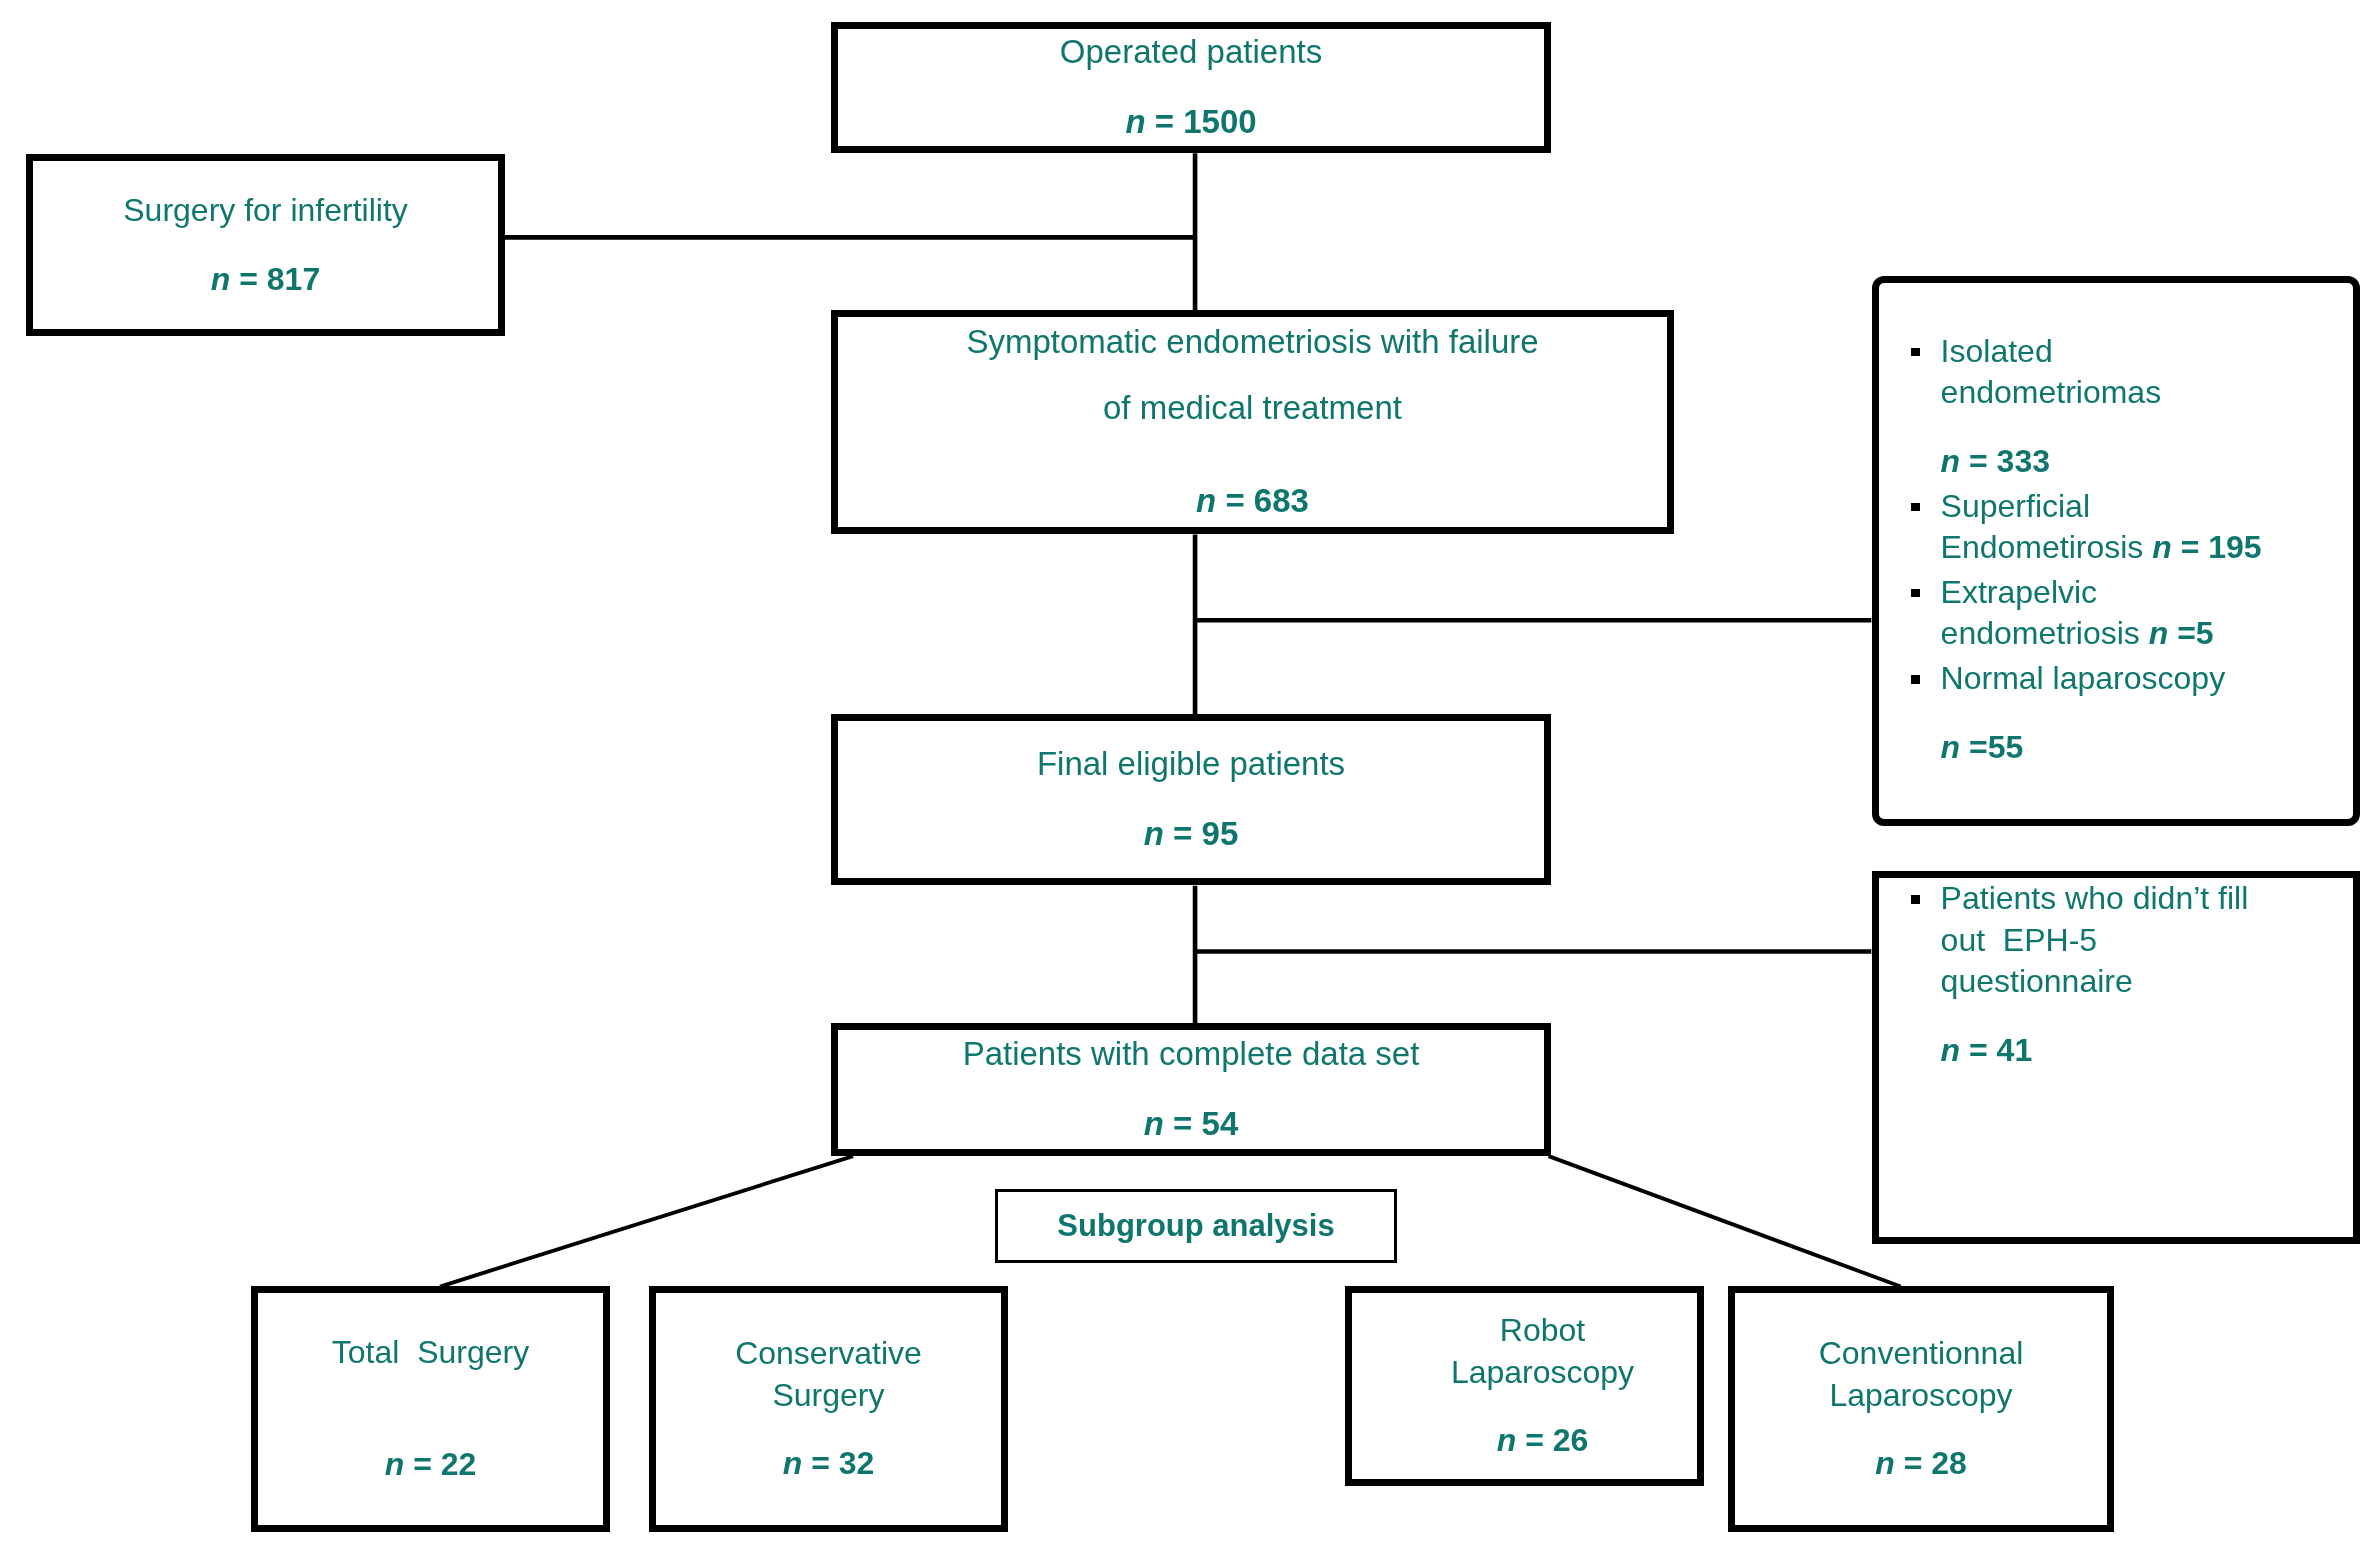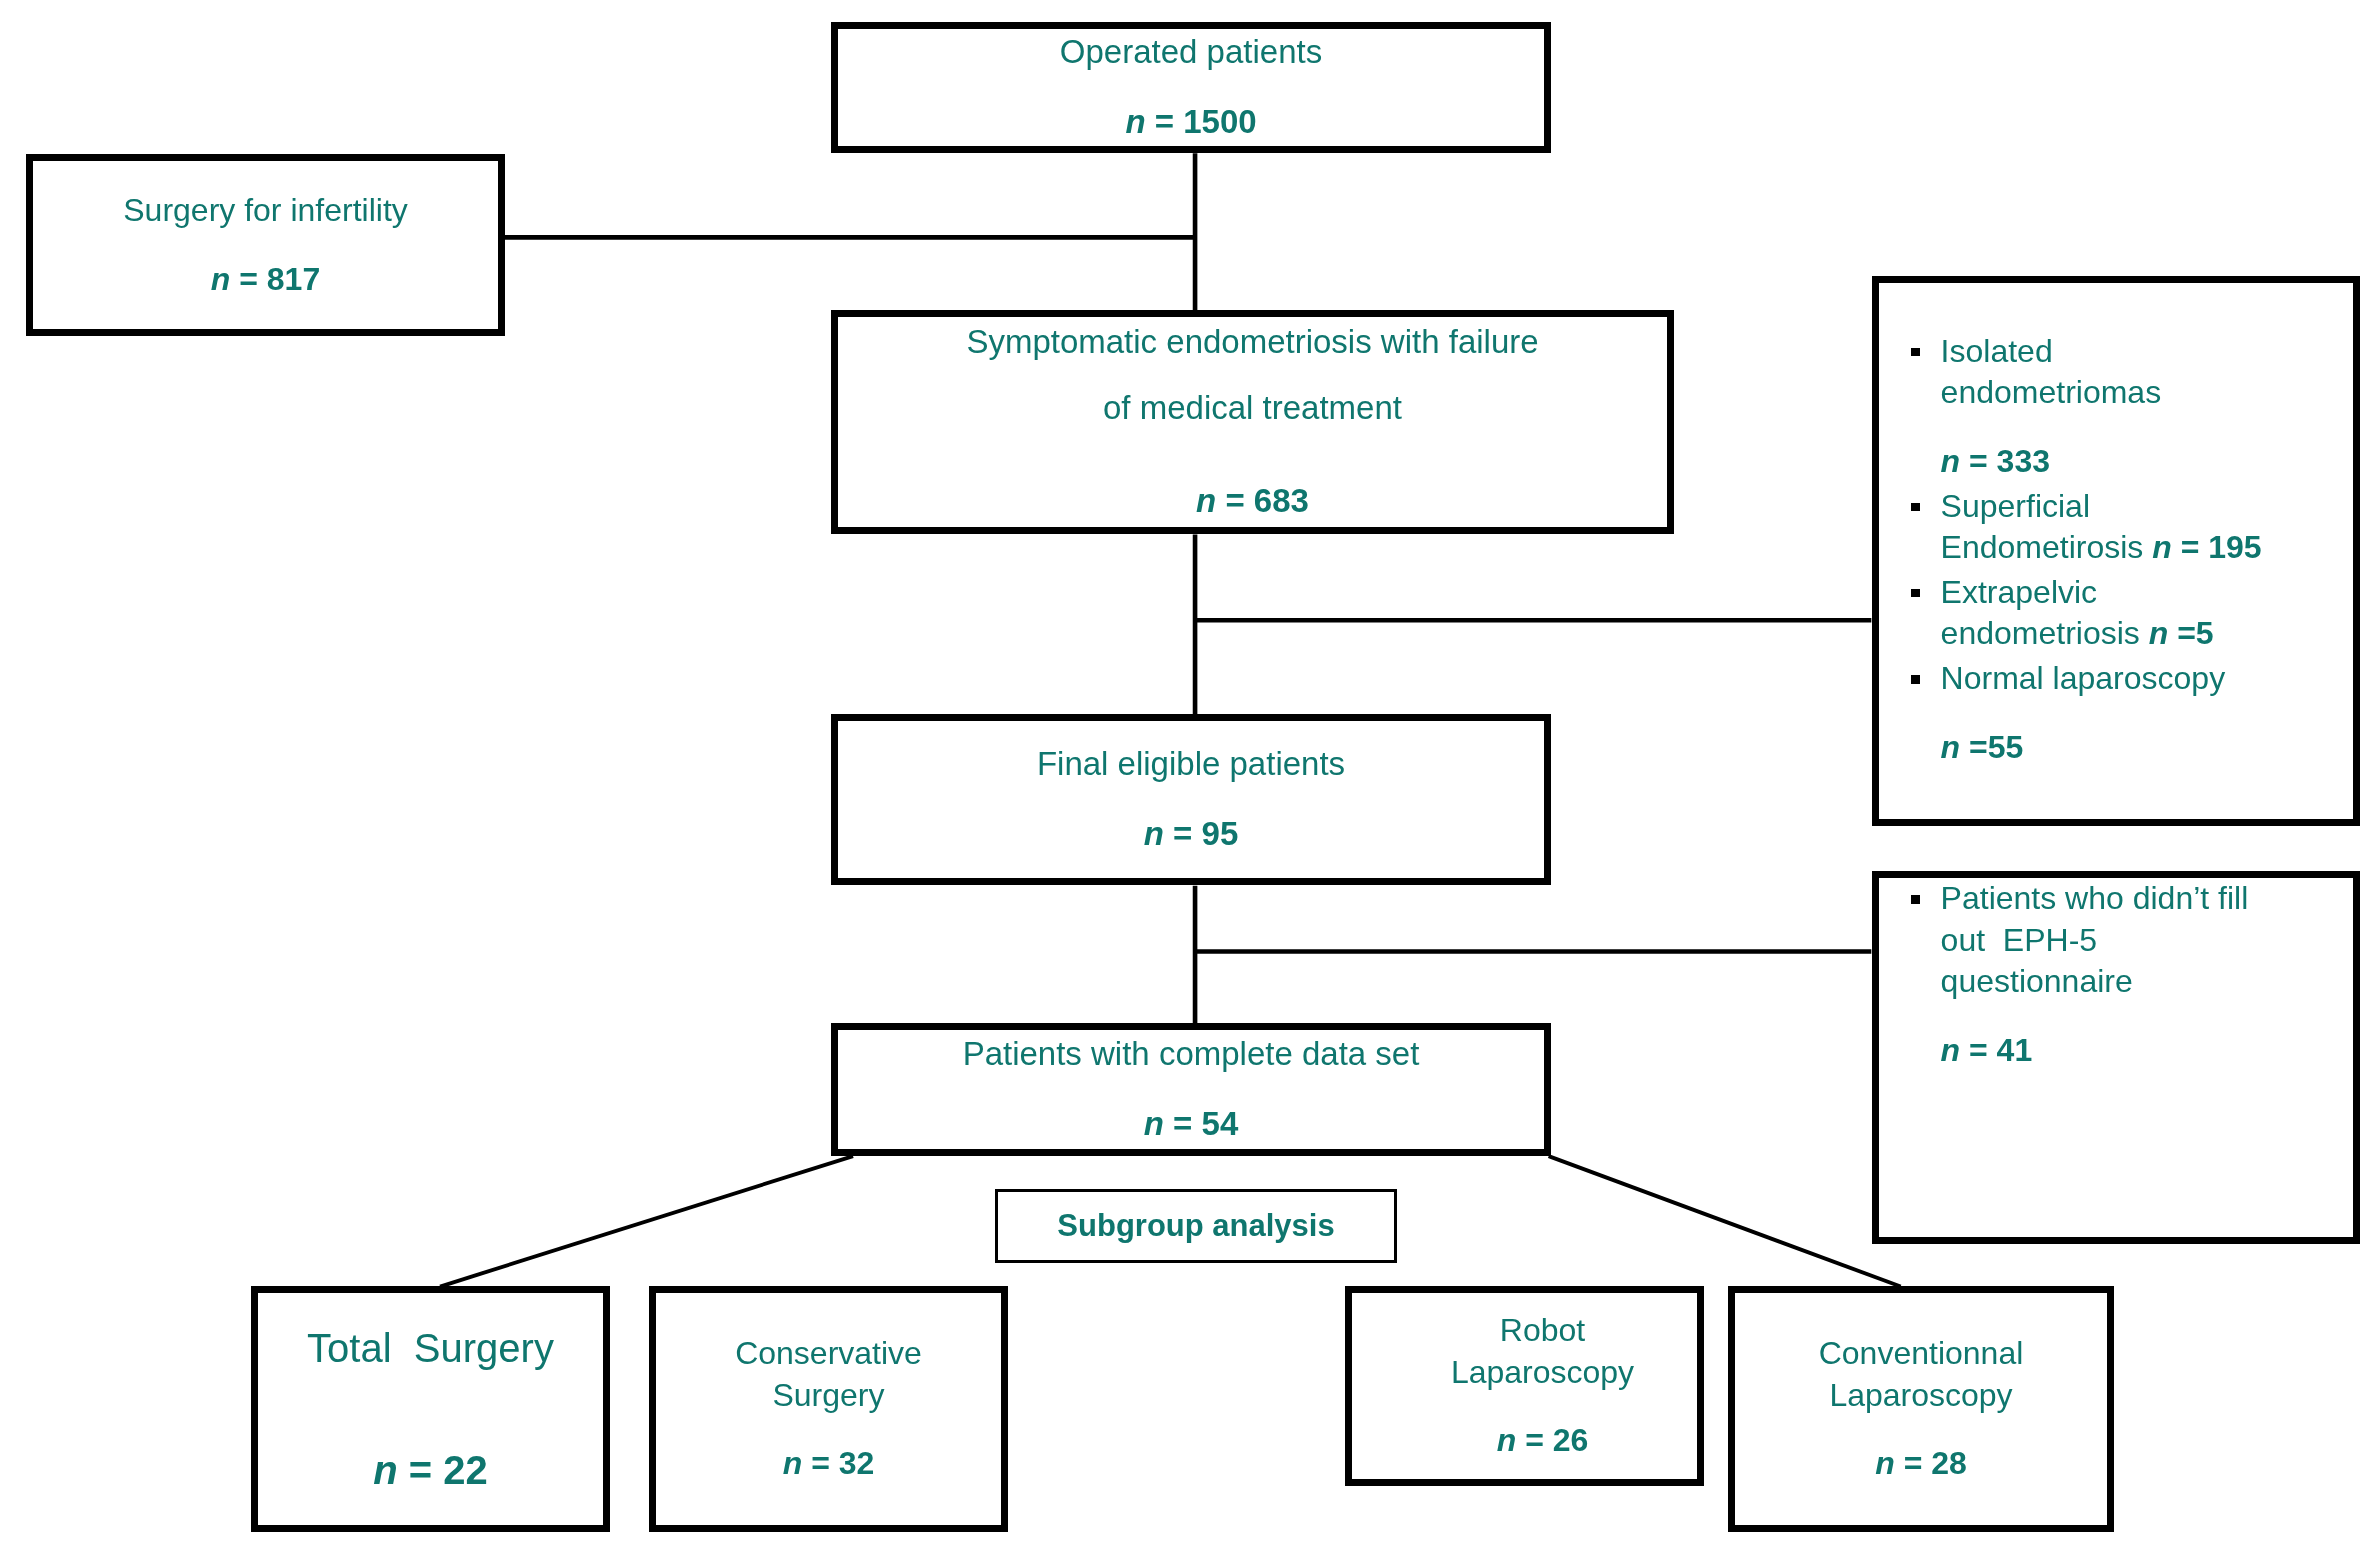--- a/index.html
+++ b/index.html
@@ -56,21 +56,21 @@
   .n-operated      { left: 831px; top: 21.6px;   width: 720px;  height: 131px; font-size: 33px; }
   .n-infertility   { left: 26px;   top: 154px;  width: 479px;  height: 182px; font-size: 32px; }
   .n-symptomatic   { left: 831px; top: 310px;  width: 843px;  height: 224px; font-size: 33px; gap: 23px; }
   .n-eligible      { left: 831px; top: 714px;  width: 720px;  height: 171px; font-size: 33px; }
   .n-complete      { left: 831px; top: 1023px; width: 720px;  height: 133px; font-size: 33px; }
   .n-subgroup      { left: 995px; top: 1189px; width: 402px;  height: 74px;  font-size: 31px;
                      border-width: 3.9px; font-weight: bold; }
 
   
   .n-excl1 { left: 1872px; top: 276px;  width: 488px;  height: 550px; font-size: 32px;
-             align-items: flex-start; justify-content: center; text-align: left; }
+             align-items: flex-start; justify-content: center; text-align: left; border-radius: 12px; }
   .n-excl2 { left: 1872px; top: 871px; width: 488px;  height: 373px; font-size: 32px;
              align-items: flex-start; justify-content: flex-start; text-align: left; }
 
   .bullets {
     list-style: none;
     margin: 0;
     padding: 0 14px 0 21.6px;
     width: 100%;
     box-sizing: border-box;
   }
@@ -85,21 +85,21 @@
     position: absolute;
     left: 10.8px;
     top: 17px;
     width: 8.5px;
     height: 8.5px;
     background: #000000;
   }
   .bullets li .ln { display: block; white-space: pre; }
 
   
-  .n-total  { left: 251px;  top: 1286px; width: 359px; height: 246px; font-size: 40px; align-items: center; }
+  .n-total  { left: 251px;  top: 1286px; width: 359px; height: 246px; font-size: 32px; align-items: center; }
   .n-cons   { left: 649px;  top: 1286px; width: 359px; height: 246px; font-size: 32px; }
   .n-robot  { left: 1345px; top: 1286px; width: 359px; height: 200px; font-size: 32px; padding-left: 36px; }
   .n-conv   { left: 1728px; top: 1286px; width: 386px; height: 246px; font-size: 32px; }
   .gap-l { height: 43px; }
 </style>
 </head>
 <body>
 
 <div id="canvas">
 

